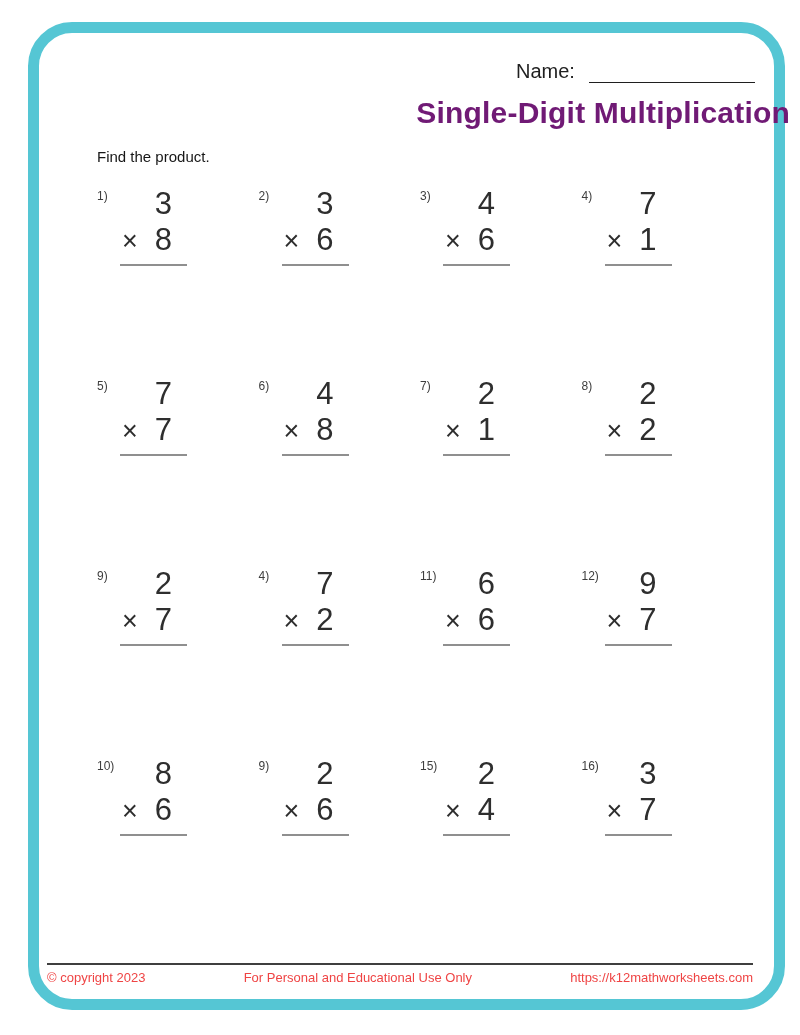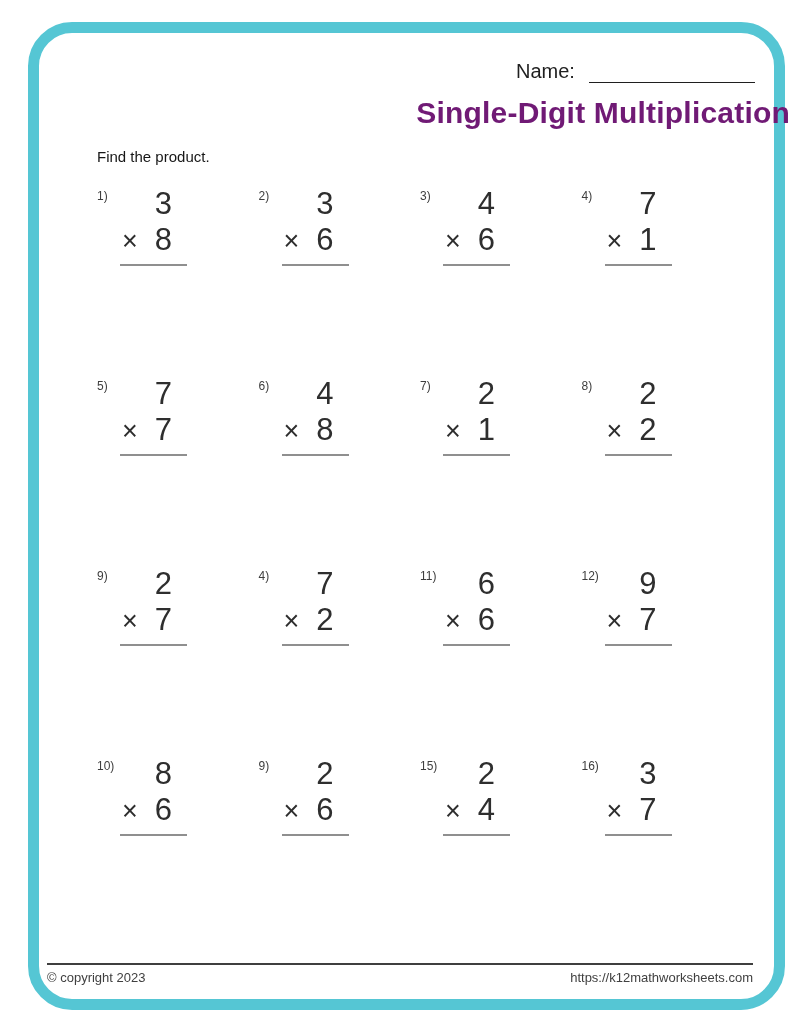--- a/index.html
+++ b/index.html
@@ -113,21 +113,21 @@
     border-top: 2px solid #3f3f3f;
   }
   .footer {
     position: absolute;
     left: 47px;
     top: 970px;
     width: 706px;
     display: flex;
     justify-content: space-between;
     font-size: 13px;
-    color: #404040;
+    color: #ef4444;
     gap: 24px;
   }
 </style>
 </head>
 <body>
 
 <div class="frame" style="border-color: rgb(85, 198, 212);"></div>
 
 <div class="name-row">
   <span>Name:</span>
@@ -329,14 +329,15 @@
       </div>
       <div class="rule"></div>
     </div>
   </div>
 </div>
 
 <div class="footer-divider"></div>
 
 <div class="footer">
   <span>© copyright 2023</span>
+  <span>For Personal and Educational Use Only</span>
   <span>https://k12mathworksheets.com</span>
 </div>
 
 </body></html>

